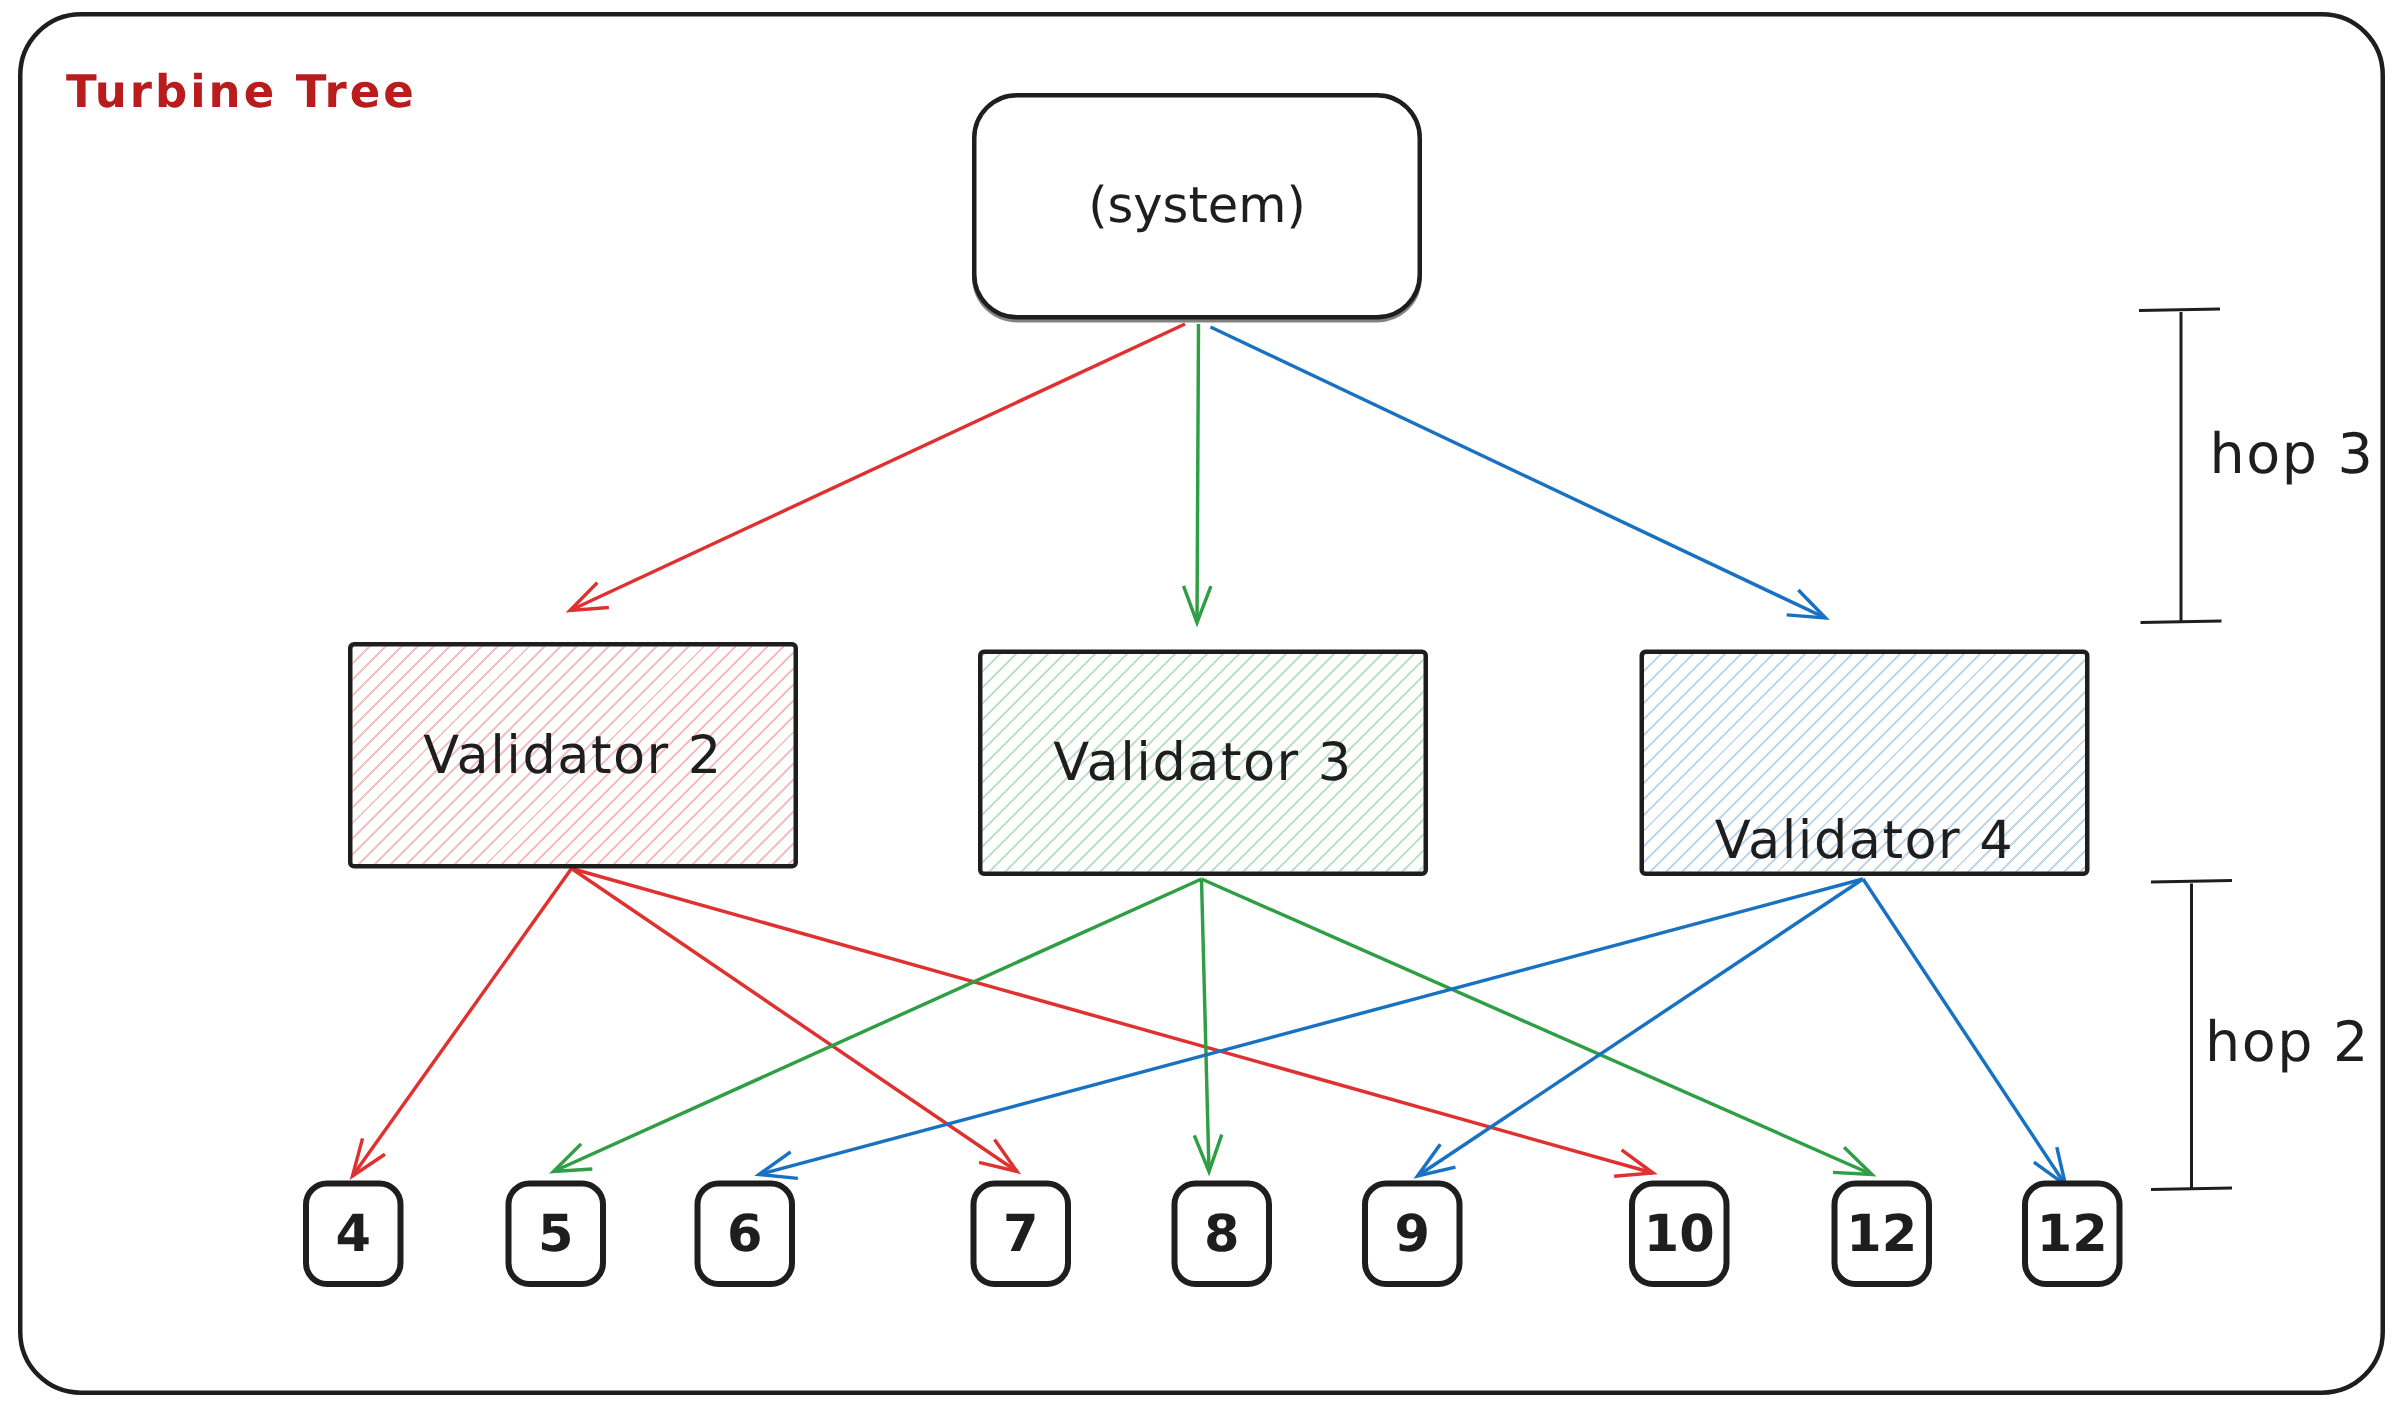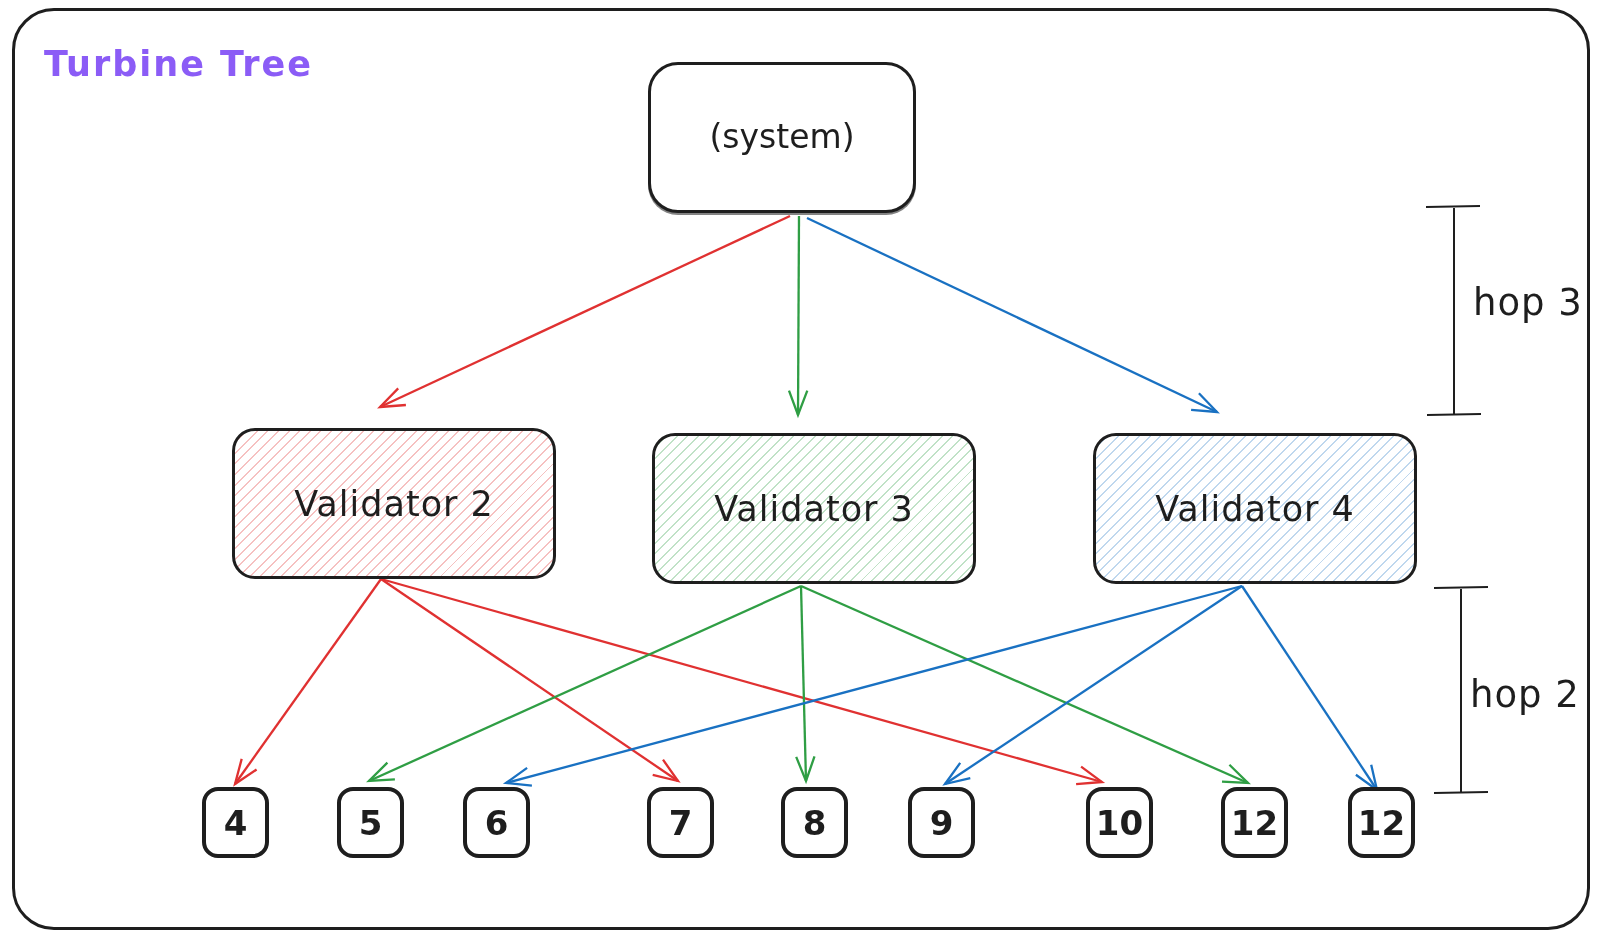--- a/index.html
+++ b/index.html
@@ -19,54 +19,54 @@
     position: absolute;
     left: 12px; top: 8px;
     width: 1578px; height: 922px;
     border: 3.5px solid #1e1e1e;
     border-radius: 42px;
     background: transparent;
   }
   .title {
     position: absolute;
     left: 44px; top: 44px;
-    font-size: 35px;
+    font-size: 30px;
     font-weight: bold;
     letter-spacing: 2px;
-    color: #8b5cf6;
+    color: #b91c1c;
     white-space: nowrap;
   }
   .node {
     position: absolute;
     display: flex;
     align-items: center;
     justify-content: center;
     background-color: #ffffff;
     border: 3px solid #1e1e1e;
     color: #1e1e1e;
     text-align: center;
   }
   .root-node {
     left: 648px; top: 62px;
-    width: 268px; height: 151px;
+    width: 300px; height: 151px;
     border-radius: 30px;
     flex-direction: column;
     font-size: 33px;
     line-height: 1.35;
     box-shadow: 0 2px 0 0 rgba(30,30,30,0.55);
   }
   .validator {
-    width: 324px; height: 151px;
-    border-radius: 23px;
+    width: 300px; height: 151px;
+    border-radius: 4px;
     font-size: 35px;
     letter-spacing: 1px;
   }
   .validator-2 { left: 232px; top: 428px; }
   .validator-3 { left: 652px; top: 433px; }
-  .validator-4 { left: 1093px; top: 433px; }
+  .validator-4 { left: 1093px; top: 433px; align-items: flex-end; }
   .fill-red {
     background-image: repeating-linear-gradient(135deg,
       rgba(224,49,49,0.30) 0px, rgba(224,49,49,0.30) 1.4px,
       rgba(255,255,255,0) 1.4px, rgba(255,255,255,0) 7.5px);
   }
   .fill-green {
     background-image: repeating-linear-gradient(135deg,
       rgba(47,158,68,0.30) 0px, rgba(47,158,68,0.30) 1.4px,
       rgba(255,255,255,0) 1.4px, rgba(255,255,255,0) 7.5px);
   }

